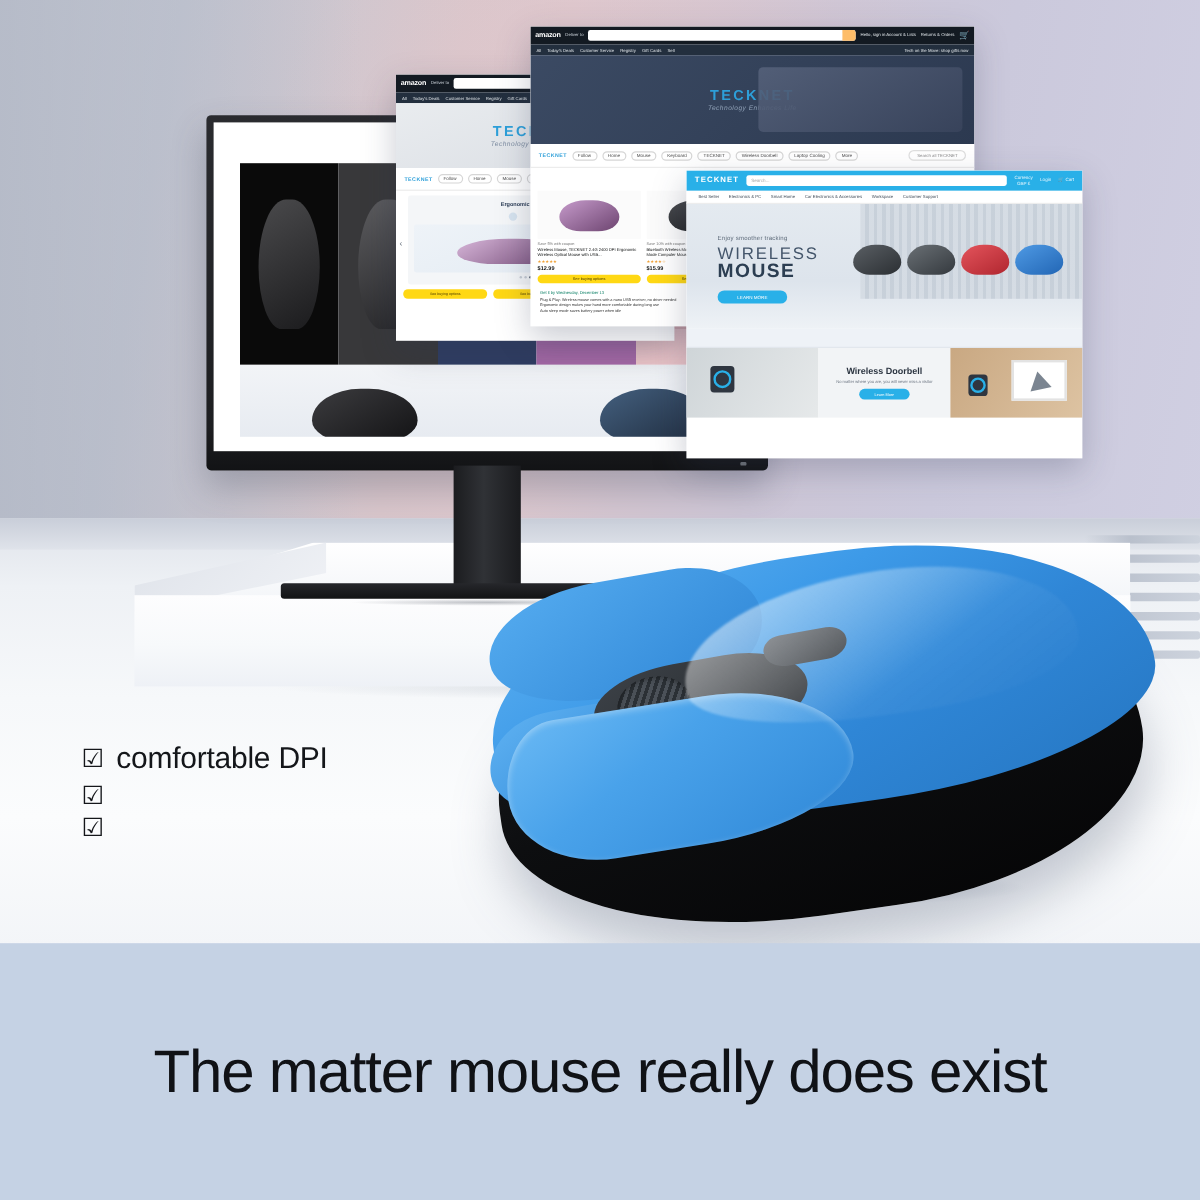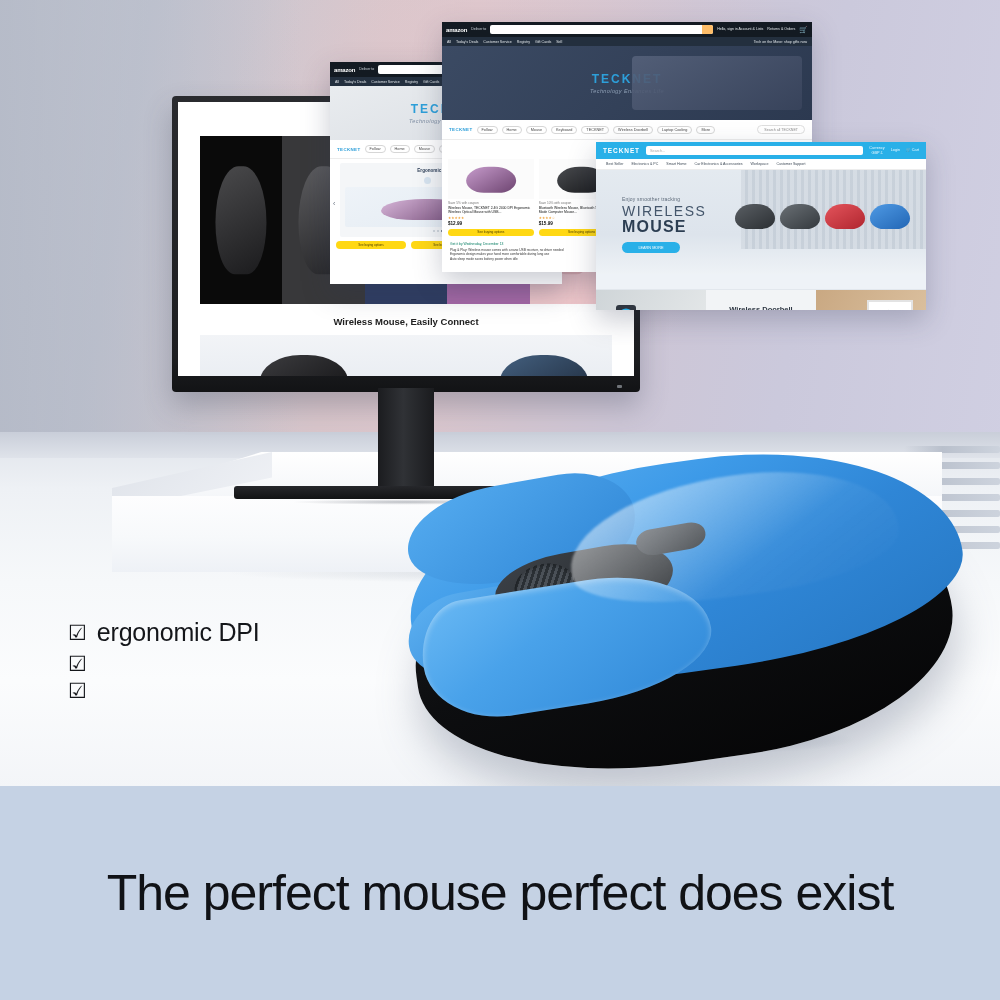--- a/index.html
+++ b/index.html
@@ -115,21 +115,21 @@
   }
 
   
   .win { position: absolute; background: #fff; box-shadow: 0 10px 26px rgba(45,55,80,.26); overflow: hidden; }
 
   
   .winA { left: 330px; top: 62px; width: 232px; height: 222px; }
   
   .winB { left: 442px; top: 22px; width: 370px; height: 250px; }
   
-  .winC { left: 596px; top: 142px; width: 330px; height: 168px; }
+  .winC { left: 572px; top: 142px; width: 330px; height: 240px; }
 
   
   .amz-top { background: #131a22; height: 15px; display: flex; align-items: center; padding: 0 4px; gap: 4px; }
   .amz-logo { color: #fff; font-size: 6px; font-weight: 700; letter-spacing: -.2px; }
   .amz-deliver { color: #cfd6dd; font-size: 3.6px; line-height: 1.15; }
   .amz-search { flex: 1; height: 9px; background: #fff; border-radius: 2px; position: relative; }
   .amz-search .go { position: absolute; right: 0; top: 0; width: 11px; height: 9px; background: #febd69; border-radius: 0 2px 2px 0; }
   .amz-acct { color: #e3e8ec; font-size: 3.6px; line-height: 1.15; white-space: nowrap; }
   .amz-cart { color: #fff; font-size: 7px; }
   .amz-nav { background: #232f3e; height: 9px; display: flex; align-items: center; gap: 5px; padding: 0 5px; }
@@ -330,21 +330,20 @@
           <div class="sw" style="background:#2f3d62">
             <div class="m-shape" style="background:linear-gradient(150deg,#47587f,#202c49)"></div>
           </div>
           <div class="sw" style="background:#a86aa8">
             <div class="m-shape" style="background:linear-gradient(150deg,#c289c2,#7d4a80)"></div>
           </div>
           <div class="sw" style="background:#f1c9cc">
             <div class="m-shape" style="background:linear-gradient(150deg,#f8e0e2,#dda9ad)"></div>
           </div>
         </div>
-        <div class="sc-caption">Wireless Mouse, Easily Connect</div>
         <div class="sc-lower">
           <div class="lmouse" style="left:60px;background:linear-gradient(150deg,#3c3c3f,#131315)"></div>
           <div class="lmouse" style="left:300px;background:linear-gradient(150deg,#44607f,#1f2c3e)"></div>
         </div>
       </div>
       <div class="mon-chinlight"></div>
     </div>
     <div class="mon-neck"></div>
     <div class="mon-base"></div>
     <div class="mon-base-shadow"></div>
@@ -560,27 +559,27 @@
     <div class="channel"></div>
     <div class="wheel"></div>
     <div class="dpi"></div>
     <div class="leftbtn"></div>
     <div class="gloss"></div>
   </div>
 
   <div class="bullets">
     <div class="bullet">
       <span class="chk">☑</span>
-      <span class="txt">ergonomic DPI</span>
+      <span class="txt">comfortable DPI</span>
     </div>
     <div class="bullet">
       <span class="chk">☑</span>
     </div>
     <div class="bullet">
       <span class="chk">☑</span>
     </div>
   </div>
 
   <div class="band">
-    <div class="tagline">The perfect mouse perfect does exist</div>
+    <div class="tagline">The matter mouse really does exist</div>
   </div>
 
 </div>
 
 </body></html>

